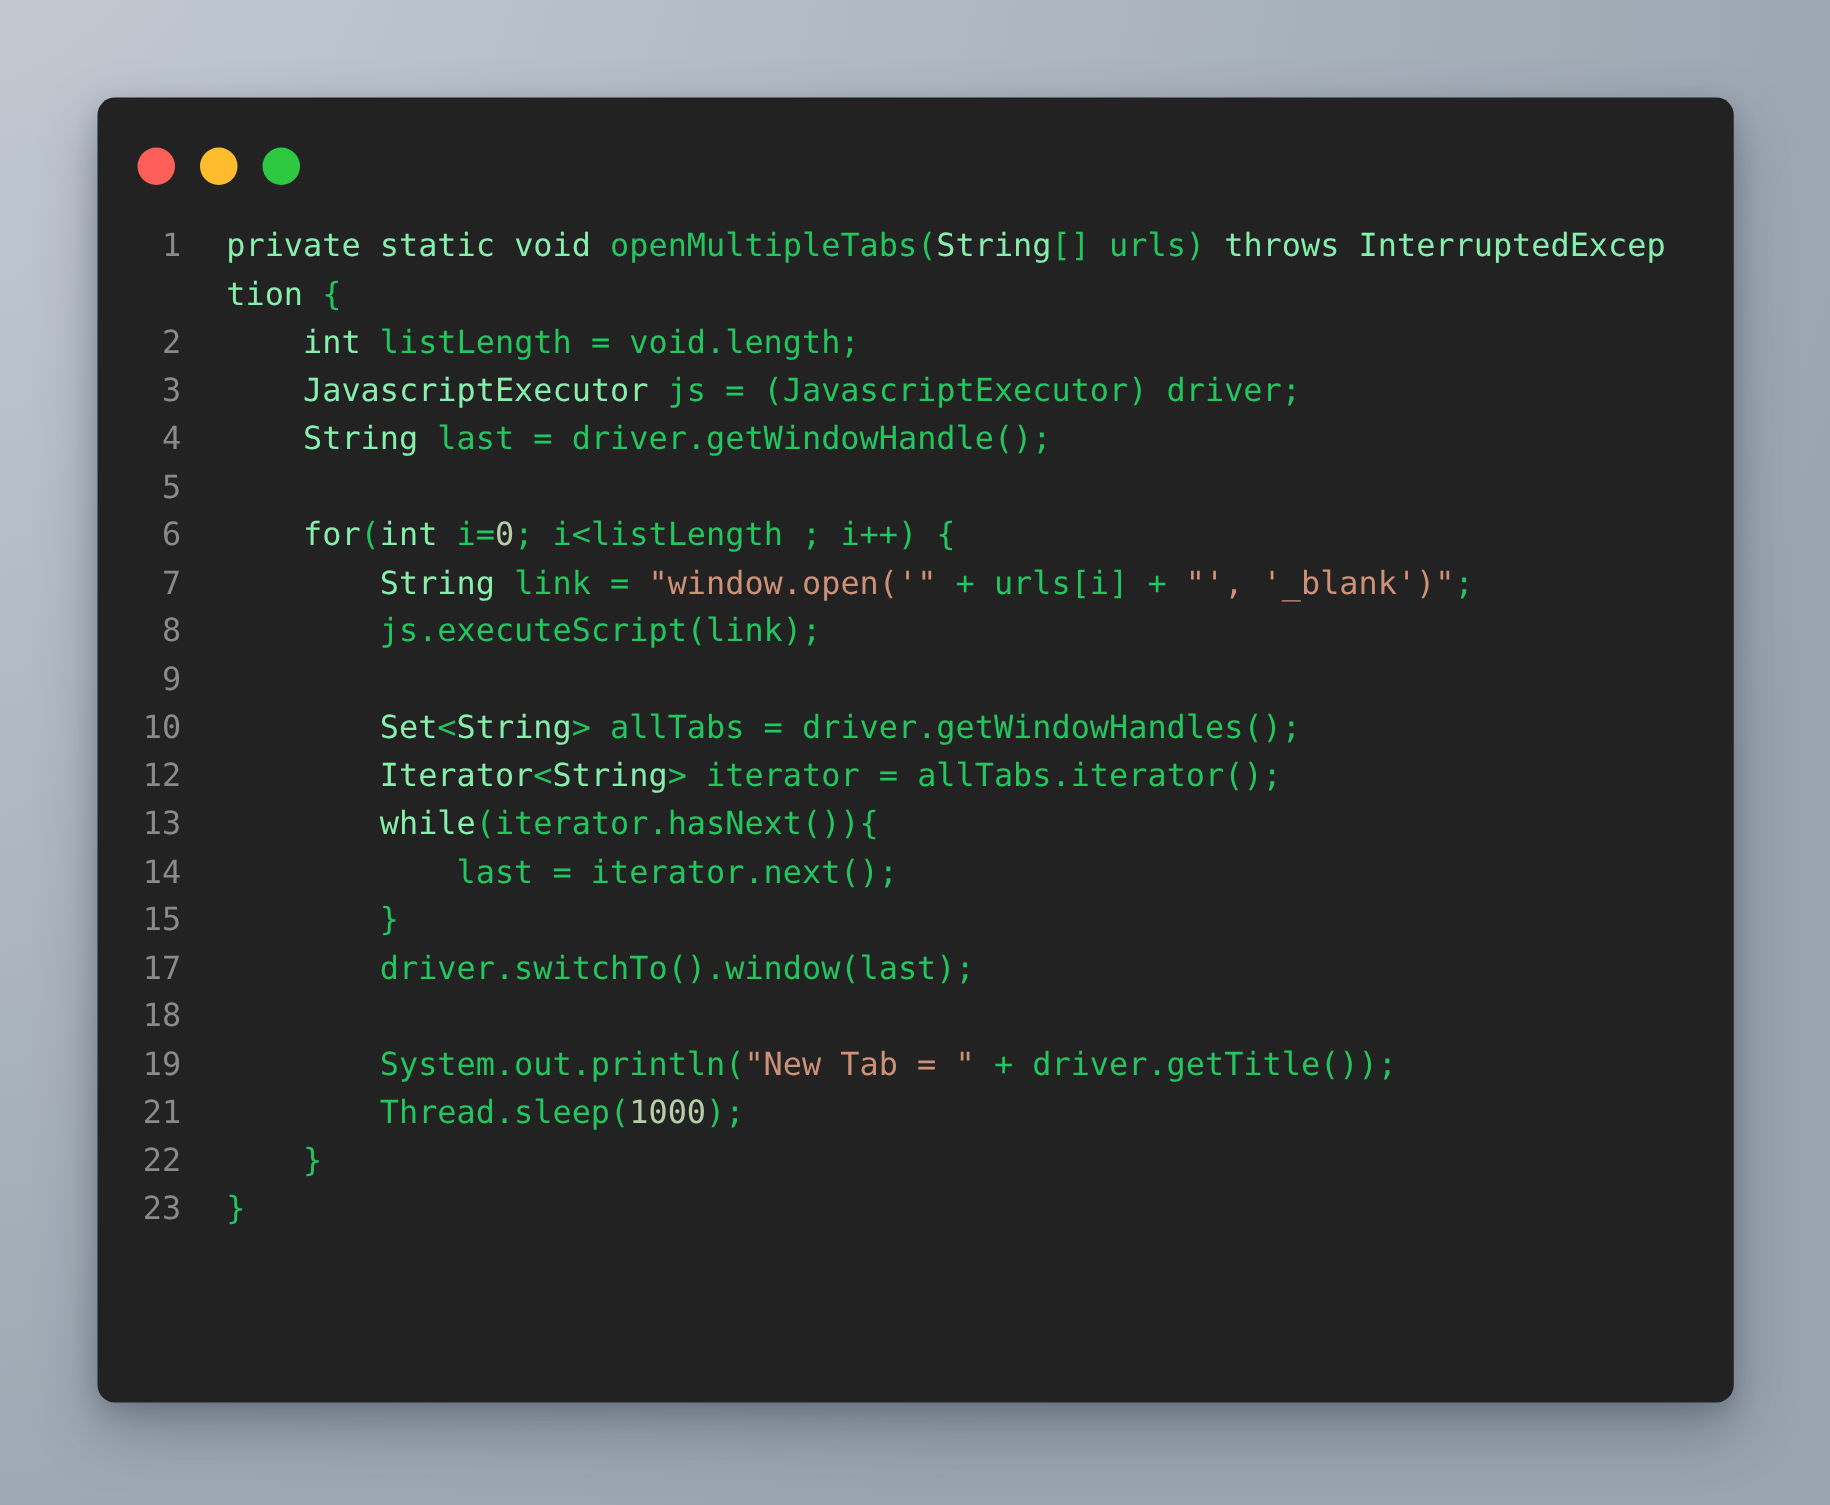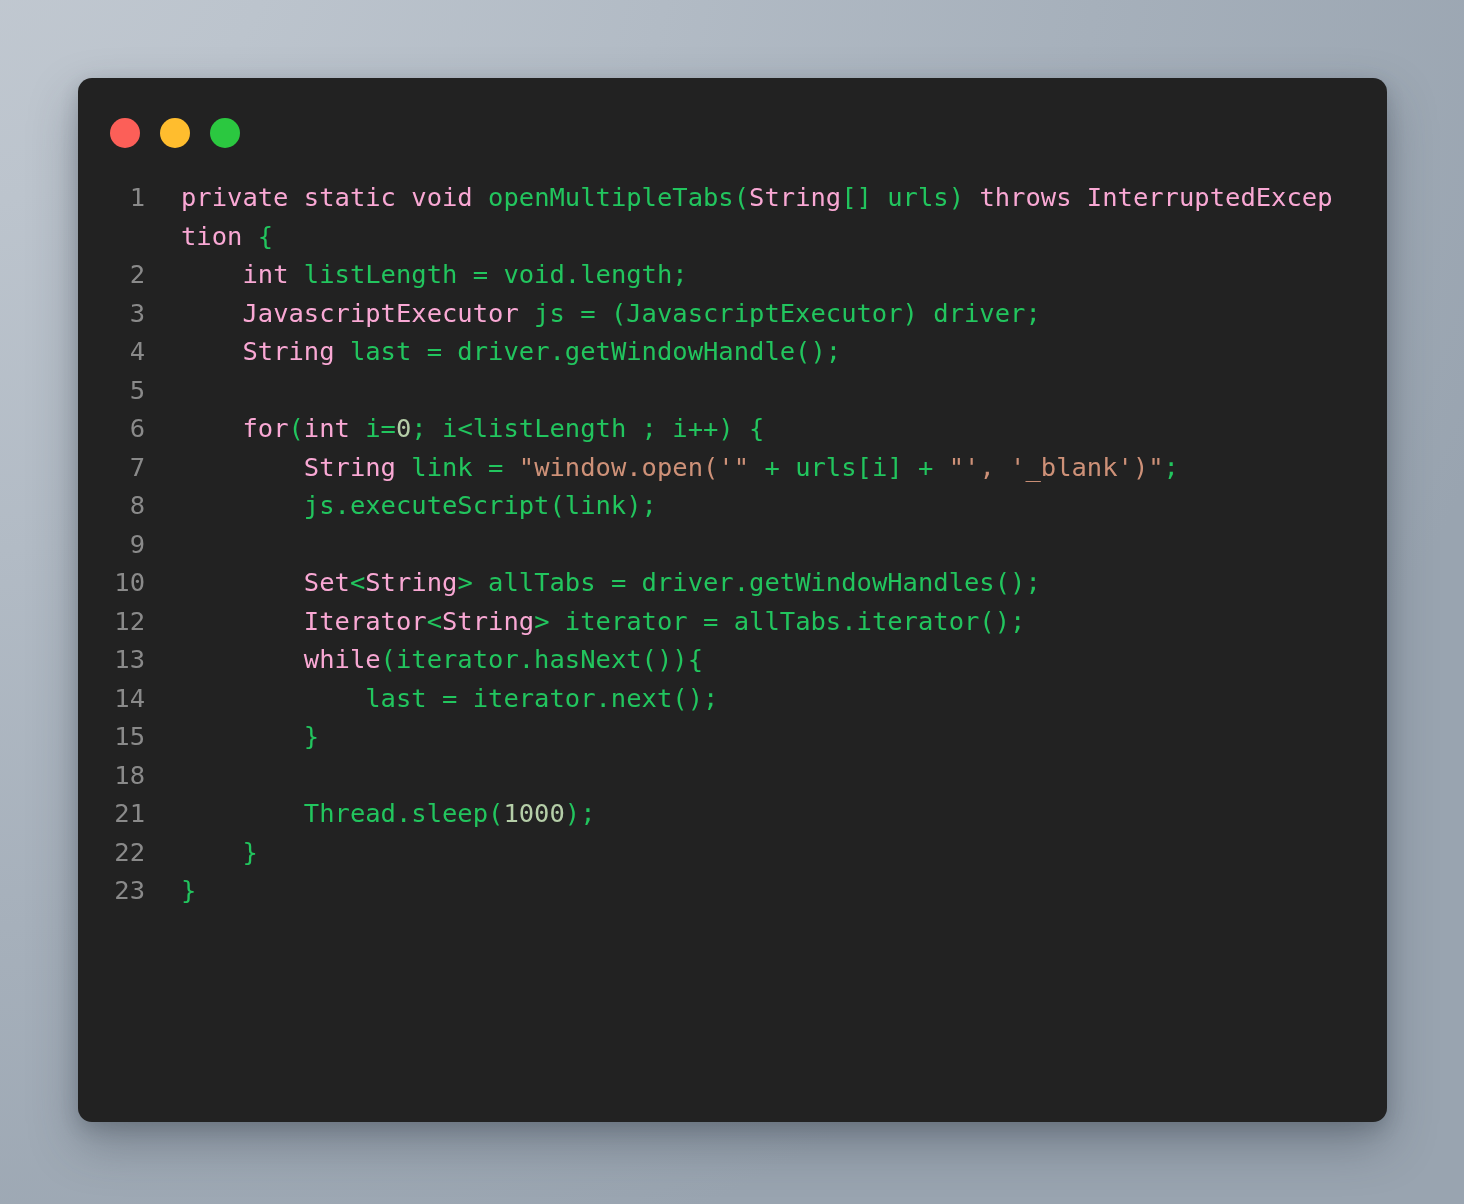--- a/index.html
+++ b/index.html
@@ -98,21 +98,21 @@
   td.spacer {
     width: 36px;
     min-width: 36px;
   }
   td.codecell {
     color: #d4d4d4;
     letter-spacing: 0;
   }
 
   
-  .tk-kw   { color: #f9a8d4; }  
+  .tk-kw   { color: #86efac; }  
   .tk-str  { color: #ce9178; }  
   .tk-num  { color: #b5cea8; }  
   .tk-pln  { color: #22c55e; }  
 </style>
 </head>
 <body>
 
 <div id="stage">
 
   <div id="code-window">
@@ -190,23 +190,33 @@
               <td class="gutter">14</td>
               <td class="spacer"></td>
               <td class="codecell"><span class="tk-pln">            last = iterator.next();</span></td>
             </tr>
             <tr>
               <td class="gutter">15</td>
               <td class="spacer"></td>
               <td class="codecell"><span class="tk-pln">        }</span></td>
             </tr>
             <tr>
+              <td class="gutter">17</td>
+              <td class="spacer"></td>
+              <td class="codecell"><span class="tk-pln">        driver.switchTo().window(last);</span></td>
+            </tr>
+            <tr>
               <td class="gutter">18</td>
               <td class="spacer"></td>
               <td class="codecell">&nbsp;</td>
+            </tr>
+            <tr>
+              <td class="gutter">19</td>
+              <td class="spacer"></td>
+              <td class="codecell"><span class="tk-pln">        System.out.println(</span><span class="tk-str">"New Tab = "</span><span class="tk-pln"> + driver.getTitle());</span></td>
             </tr>
             <tr>
               <td class="gutter">21</td>
               <td class="spacer"></td>
               <td class="codecell"><span class="tk-pln">        Thread.sleep(</span><span class="tk-num">1000</span><span class="tk-pln">);</span></td>
             </tr>
             <tr>
               <td class="gutter">22</td>
               <td class="spacer"></td>
               <td class="codecell"><span class="tk-pln">    }</span></td>

